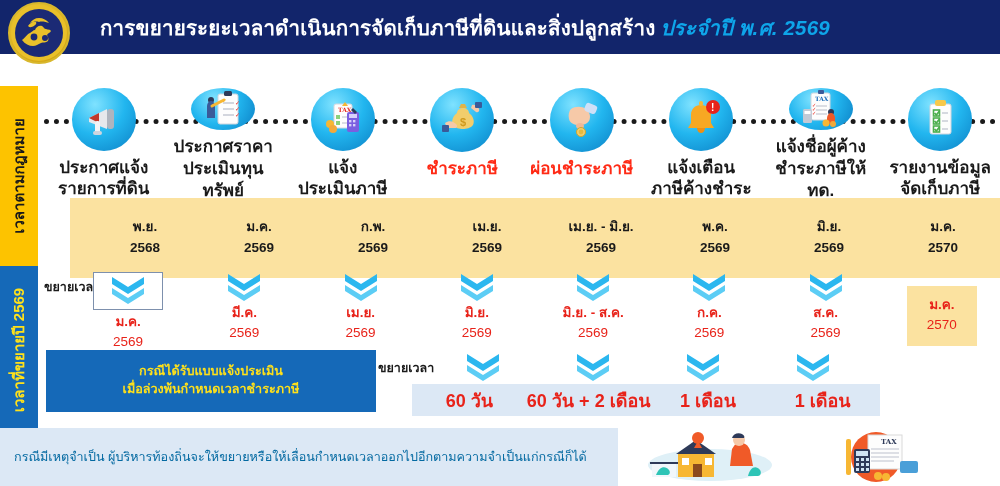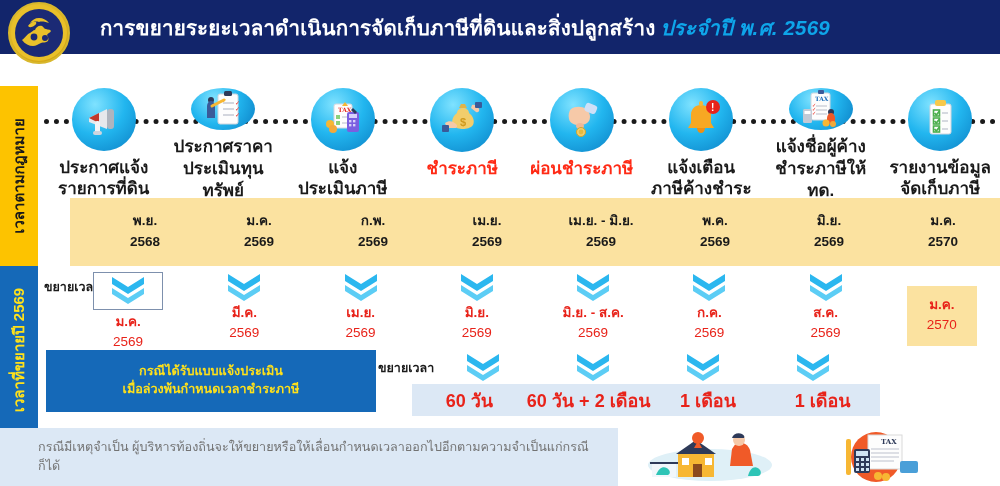--- a/index.html
+++ b/index.html
@@ -64,21 +64,21 @@
   }
   .bubble svg { display: block; }
   .step-label {
     margin-top: 6px; text-align: center; line-height: 1.28;
     font-size: 17px; font-weight: bold; color: #1a1a1a; white-space: pre-line;
   }
   .step-label.red { color: #ff2a15; }
 
   
   .band-legal {
-    position: absolute; left: 70px; top: 198px; width: 930px; height: 68px;
+    position: absolute; left: 70px; top: 198px; width: 930px; height: 80px;
     background: #fbe2a0; display: flex; padding-left: 18px;
   }
   .band-legal .cell {
     flex: 1 1 0; display: flex; flex-direction: column;
     align-items: center; justify-content: center;
     font-size: 13.5px; color: #1a1a1a; line-height: 1.55;
   }
   .band-legal .m { font-weight: bold; }
   .band-legal .y { font-weight: bold; text-align: center; }
 
@@ -137,21 +137,21 @@
     flex: 1 1 0; display: flex; align-items: center; justify-content: center;
     color: #e8231a; font-size: 18px; font-weight: bold; white-space: nowrap;
   }
 
   
   .footer {
     position: absolute; left: 0; top: 428px; width: 618px; height: 58px;
     background: #dce8f5; display: flex; flex-direction: column;
     justify-content: center; padding: 0 14px;
   }
-  .footer p { font-size: 12.6px; color: #737373; line-height: 1.5; margin-left: 24px; }
+  .footer p { font-size: 12.6px; color: #0369a1; line-height: 1.5; }
   .footer-art {
     position: absolute; left: 628px; top: 428px; width: 372px; height: 58px;
     display: flex; align-items: center; gap: 28px; padding-left: 10px;
   }
 </style>
 </head>
 <body>
 
 <div id="page">
 

